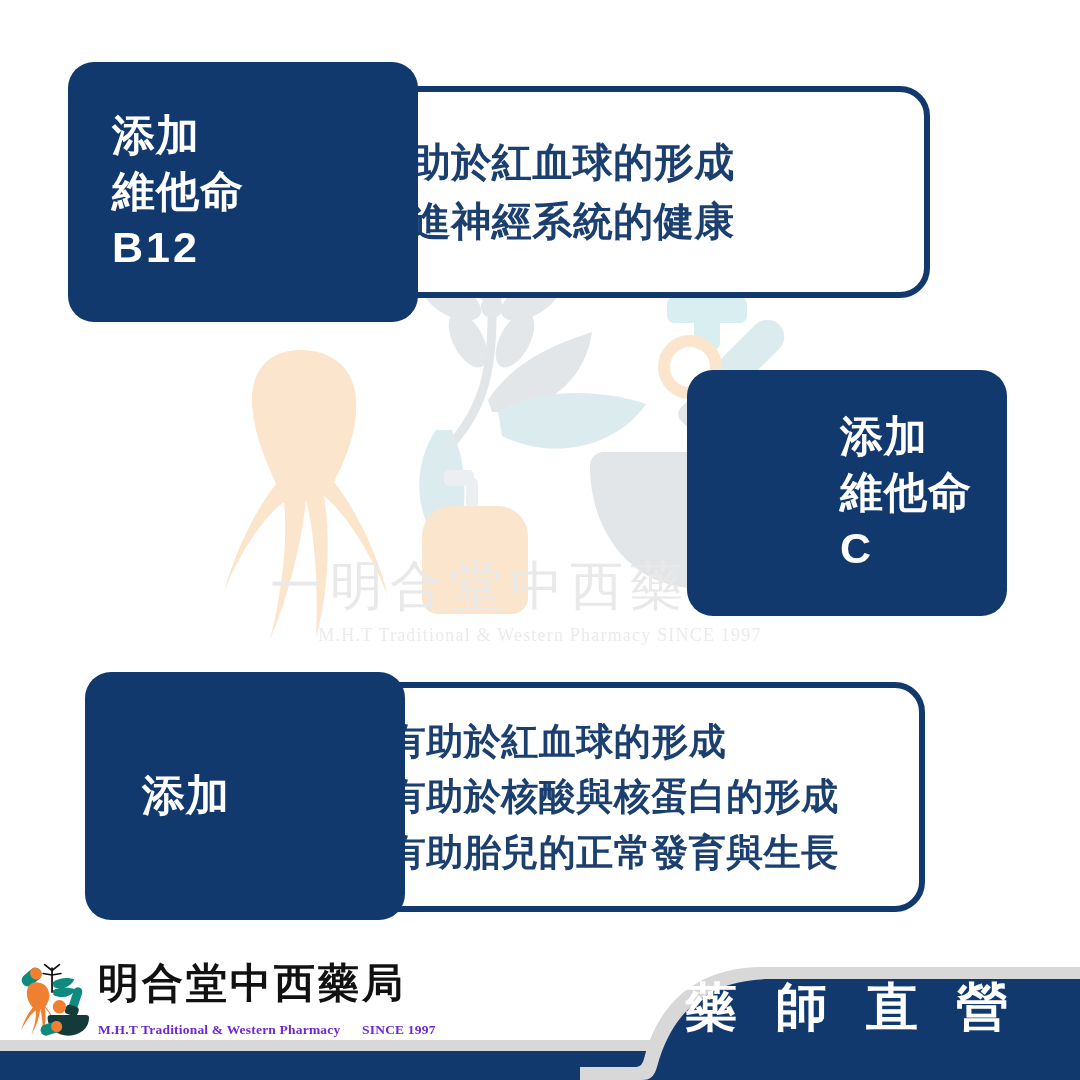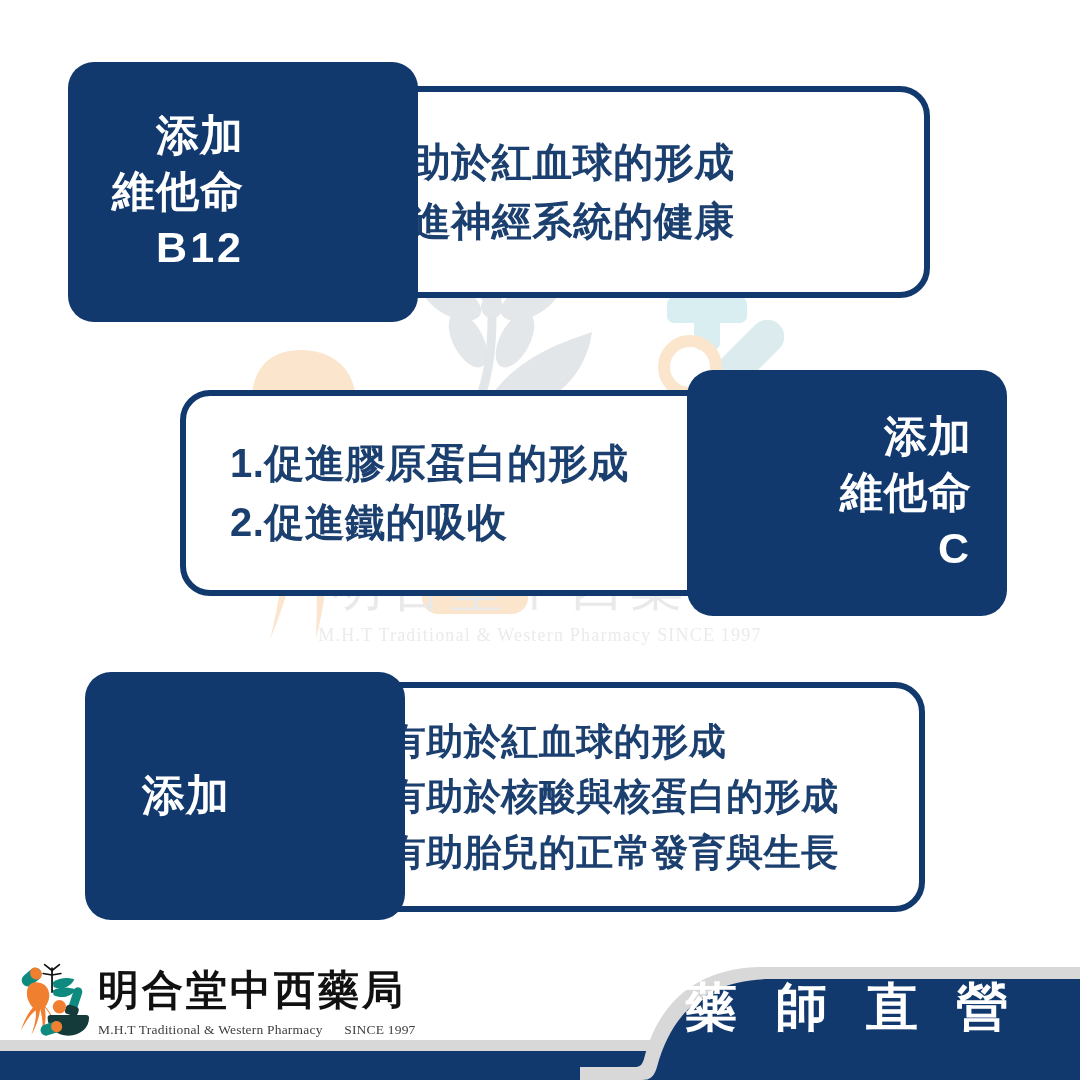--- a/index.html
+++ b/index.html
@@ -59,21 +59,21 @@
     background:#ffffff;
     border:6px solid #12396e;
     border-radius:30px;
     box-sizing:border-box;
     display:flex;
     flex-direction:column;
     justify-content:center;
   }
   .label-lines{
     color:#ffffff;
-    text-align:right;
+    text-align:left;
     font-weight:bold;
     font-size:43px;
     line-height:1.30;
     letter-spacing:1px;
     white-space:nowrap;
   }
   .label-lines .ln{display:block;}
   .label-lines .ln.code{letter-spacing:3px;}
 
   .items{
@@ -119,24 +119,24 @@
     font-size:41px;
     font-weight:bold;
     color:#111111;
     letter-spacing:3px;
     line-height:1.08;
     white-space:nowrap;
   }
   .logo-en{
     font-family:"Liberation Serif","DejaVu Serif",serif;
     font-size:13.5px;
-    font-weight:normal;
-    color:#404040;
+    font-weight:bold;
+    color:#6d28d9;
     letter-spacing:0.2px;
-    margin-top:10px;
+    margin-top:17px;
     white-space:nowrap;
   }
   .logo-en .since{margin-left:18px;}
 
   .gray-band{
     position:absolute;left:0;bottom:29px;width:1080px;height:11px;background:#d8d8d8;
   }
   .navy-band{
     position:absolute;left:0;bottom:0;width:1080px;height:29px;background:#12396e;
   }
@@ -237,26 +237,20 @@
     <div class="navy">
       <div class="label-lines">
         <span class="ln">添加</span>
         <span class="ln">維他命</span>
         <span class="ln code">B12</span>
       </div>
     </div>
   </div>
 
   <div class="card" id="card2">
-    <div class="panel">
-      <div class="items">
-        <span class="item">1.促進膠原蛋白的形成</span>
-        <span class="item">2.促進鐵的吸收</span>
-      </div>
-    </div>
     <div class="navy">
       <div class="label-lines">
         <span class="ln">添加</span>
         <span class="ln">維他命</span>
         <span class="ln code">C</span>
       </div>
     </div>
   </div>
 
   <div class="card" id="card3">

